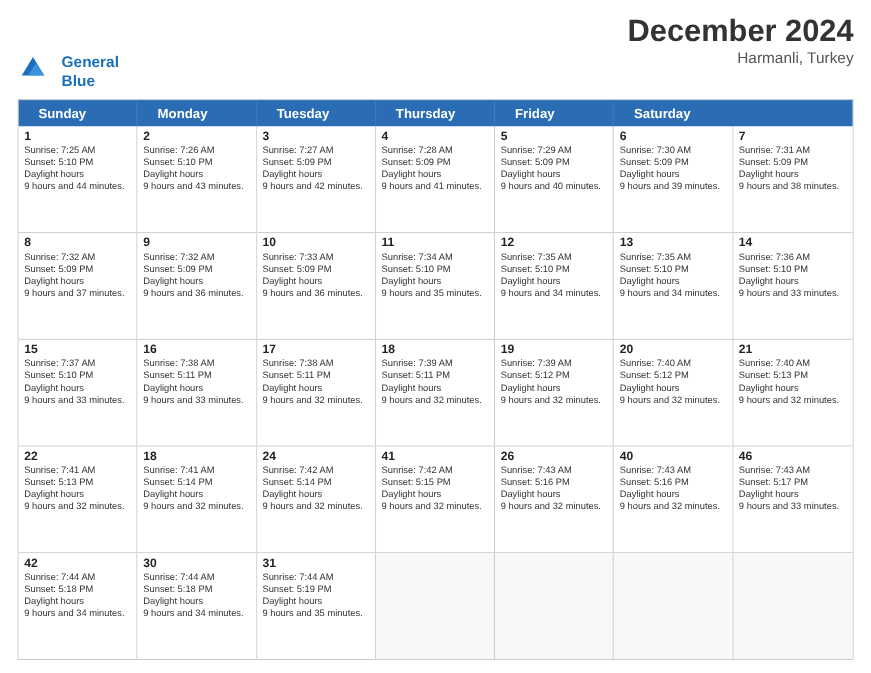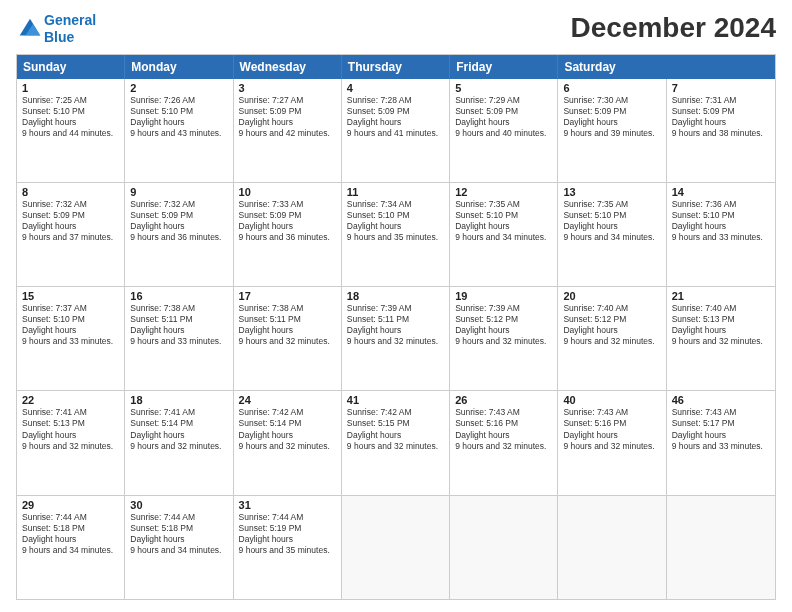--- a/index.html
+++ b/index.html
@@ -18,22 +18,23 @@
       flex-direction: column;
     }
     .header {
       display: flex;
       justify-content: space-between;
       align-items: flex-start;
       margin-bottom: 8px;
     }
     .logo {
       display: flex;
-      align-items: center;
-      gap: 0;
+      align-items: flex-start;
+      gap: 12px;
+      margin-top: 36px;
     }
     .logo-text {
       font-size: 14px;
       font-weight: bold;
       color: #333;
       line-height: 1.2;
     }
     .logo-text span {
       color: #1a6fba;
     }
@@ -61,21 +62,21 @@
     }
     .cal-header {
       display: grid;
       grid-template-columns: repeat(7, 1fr);
       background: #2a6db5;
     }
     .cal-header-cell {
       color: #fff;
       font-size: 12px;
       font-weight: bold;
-      padding: 5px 6px;
+      padding: 5px 18px;
       text-align: left;
       border-right: 1px solid #3a7dc5;
     }
     .cal-header-cell:last-child { border-right: none; }
     .cal-body {
       flex: 1;
       display: flex;
       flex-direction: column;
     }
     .cal-row {
@@ -119,28 +120,29 @@
         <polygon points="15,4 26,22 4,22" fill="#1a6fba"></polygon>
         <polygon points="18,10 26,22 10,22" fill="#4da3e8" opacity="0.7"></polygon>
       </svg>
       <div class="logo-text">
         <div><span>General</span></div>
         <div><span>Blue</span></div>
       </div>
     </div>
     <div class="title-block">
       <div class="month-title">December 2024</div>
+      <div class="location">Harmanli, Turkey</div>
     </div>
   </div>
 
   <div class="calendar">
     <div class="cal-header">
       <div class="cal-header-cell">Sunday</div>
       <div class="cal-header-cell">Monday</div>
-      <div class="cal-header-cell">Wednesday</div>
+      <div class="cal-header-cell">Tuesday</div>
       <div class="cal-header-cell">Thursday</div>
       <div class="cal-header-cell">Friday</div>
       <div class="cal-header-cell">Saturday</div>
     </div>
     <div class="cal-body">
 
       <div class="cal-row">
         <div class="cal-cell">
           <span class="day-num">1</span>
           <div class="cell-text">Sunrise: <span>7:25 AM</span><br>Sunset: <span>5:10 PM</span><br>Daylight hours<br><span>9 hours and 44 minutes.</span></div>
@@ -259,21 +261,21 @@
           <div class="cell-text">Sunrise: <span>7:43 AM</span><br>Sunset: <span>5:16 PM</span><br>Daylight hours<br><span>9 hours and 32 minutes.</span></div>
         </div>
         <div class="cal-cell">
           <span class="day-num">46</span>
           <div class="cell-text">Sunrise: <span>7:43 AM</span><br>Sunset: <span>5:17 PM</span><br>Daylight hours<br><span>9 hours and 33 minutes.</span></div>
         </div>
       </div>
 
       <div class="cal-row">
         <div class="cal-cell">
-          <span class="day-num">29</span>
+          <span class="day-num">42</span>
           <div class="cell-text">Sunrise: <span>7:44 AM</span><br>Sunset: <span>5:18 PM</span><br>Daylight hours<br><span>9 hours and 34 minutes.</span></div>
         </div>
         <div class="cal-cell">
           <span class="day-num">30</span>
           <div class="cell-text">Sunrise: <span>7:44 AM</span><br>Sunset: <span>5:18 PM</span><br>Daylight hours<br><span>9 hours and 34 minutes.</span></div>
         </div>
         <div class="cal-cell">
           <span class="day-num">31</span>
           <div class="cell-text">Sunrise: <span>7:44 AM</span><br>Sunset: <span>5:19 PM</span><br>Daylight hours<br><span>9 hours and 35 minutes.</span></div>
         </div>

